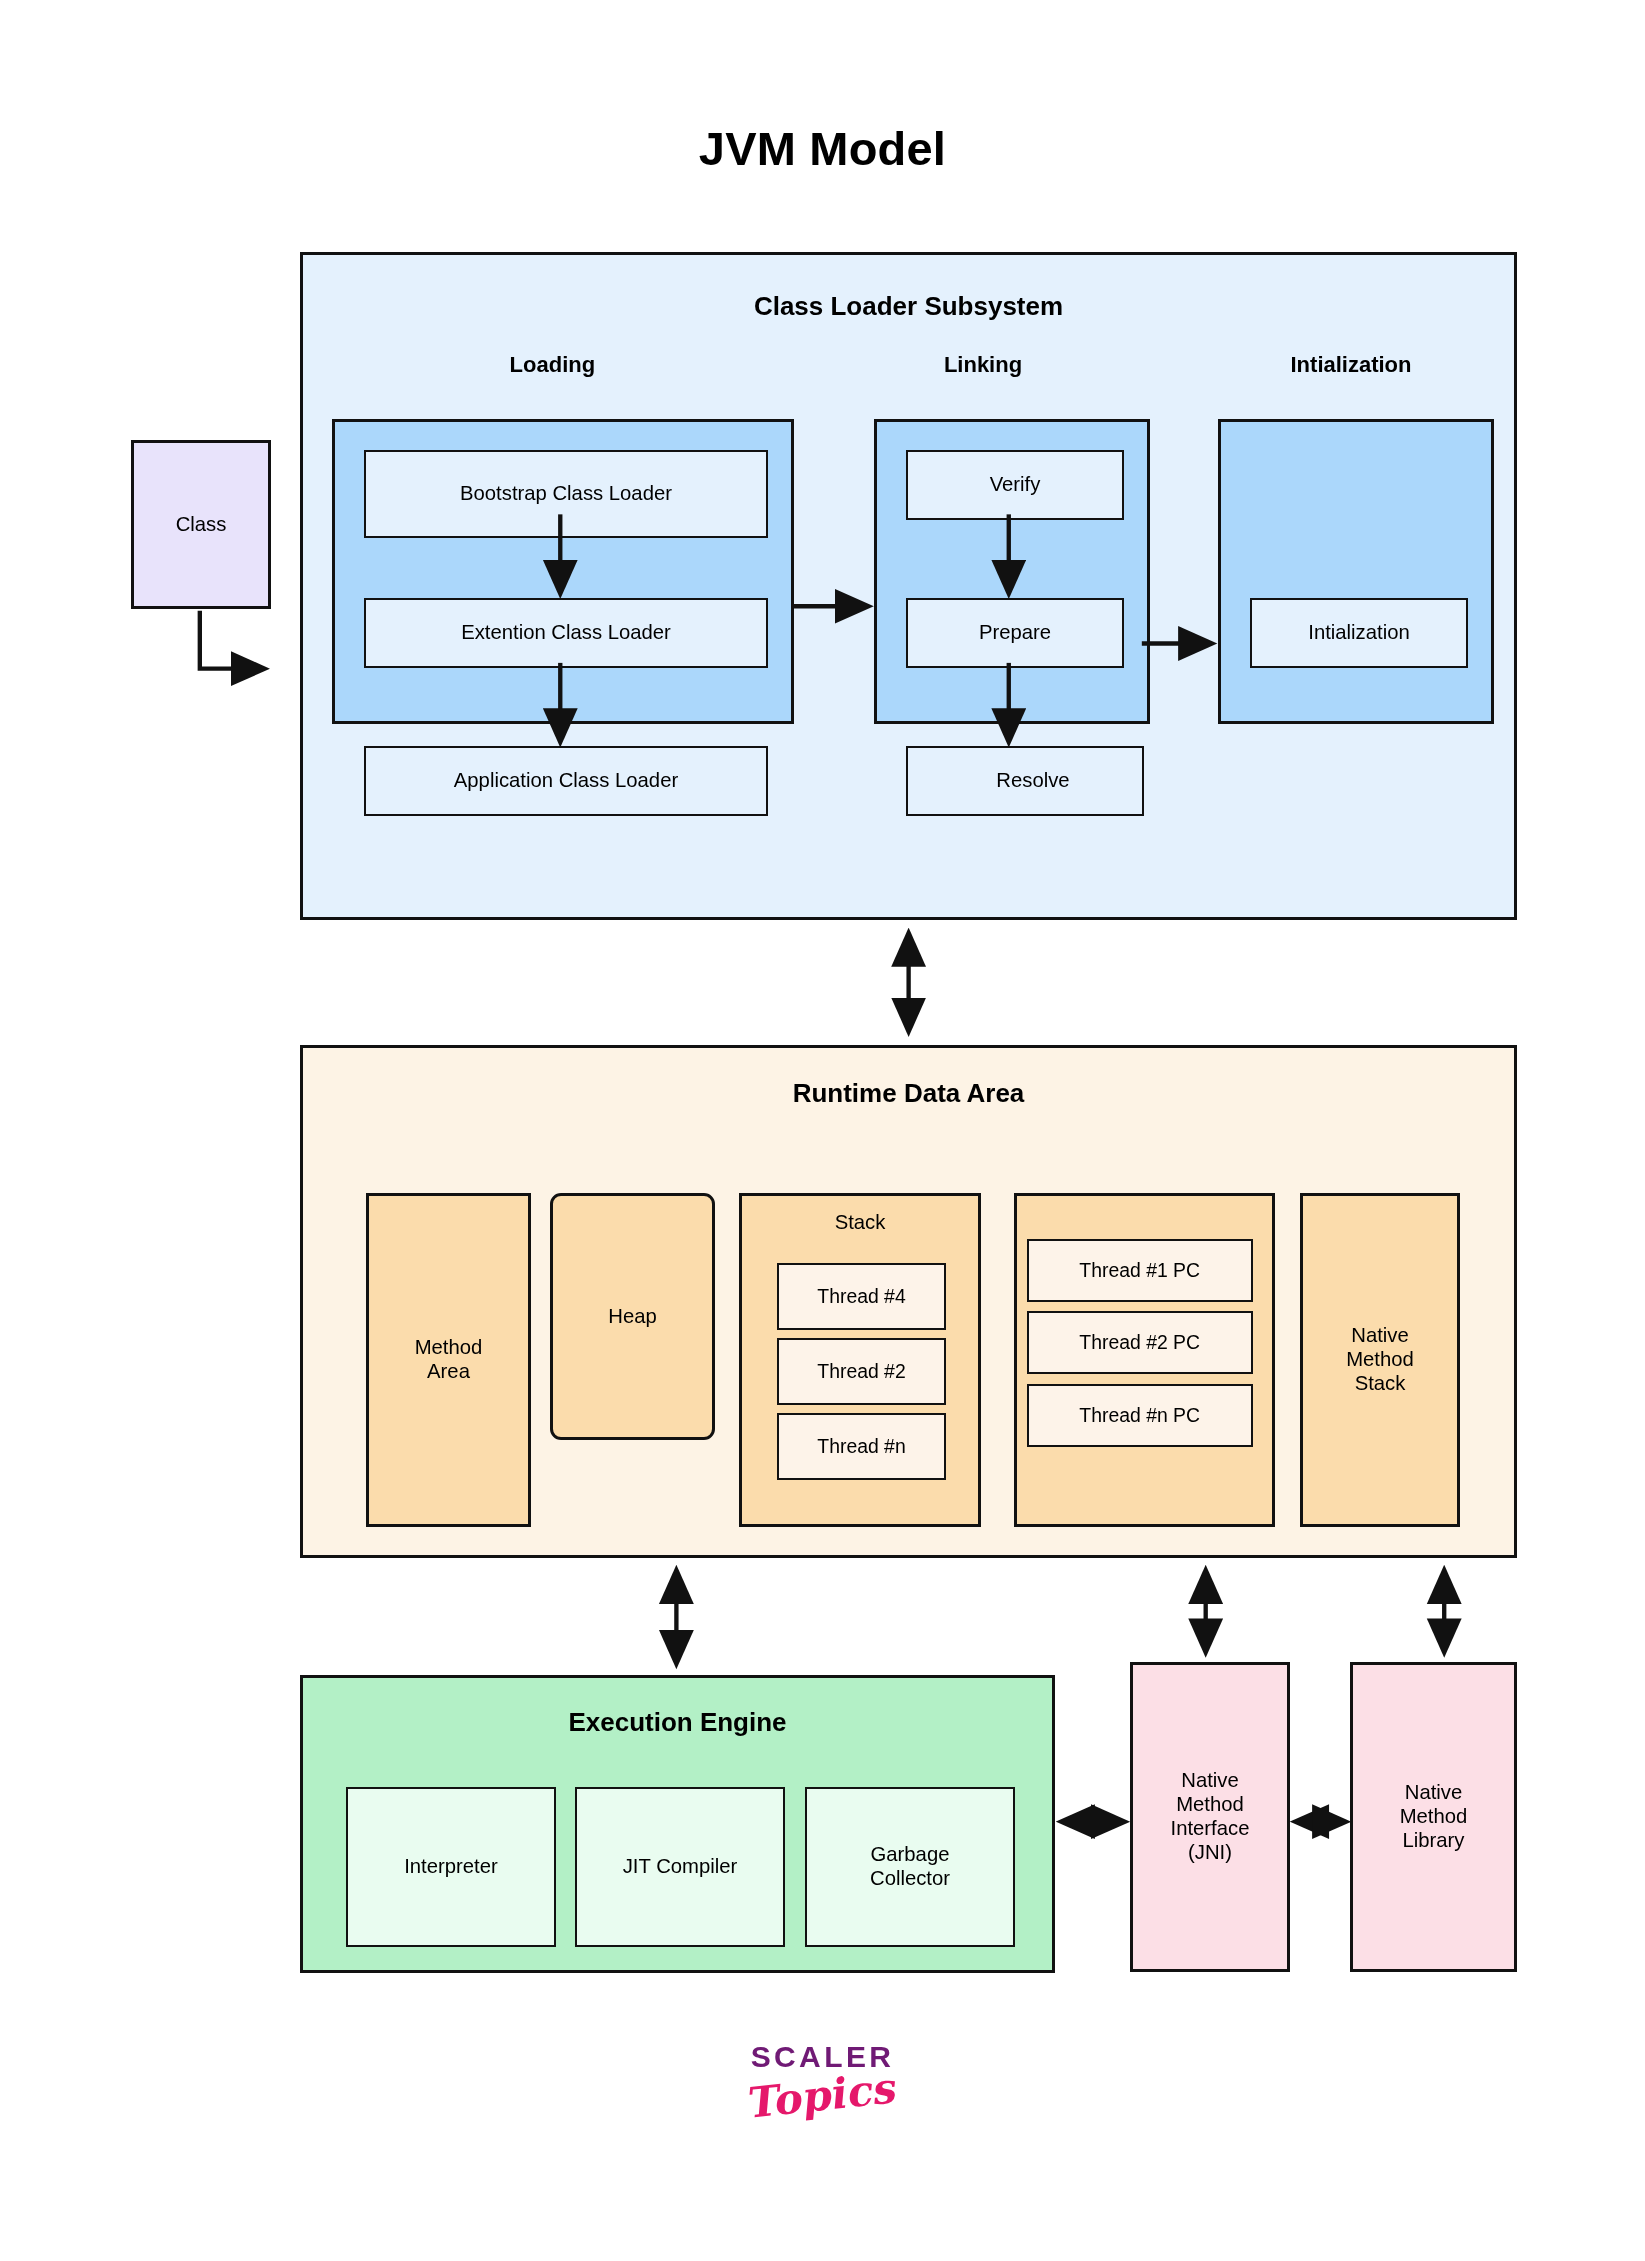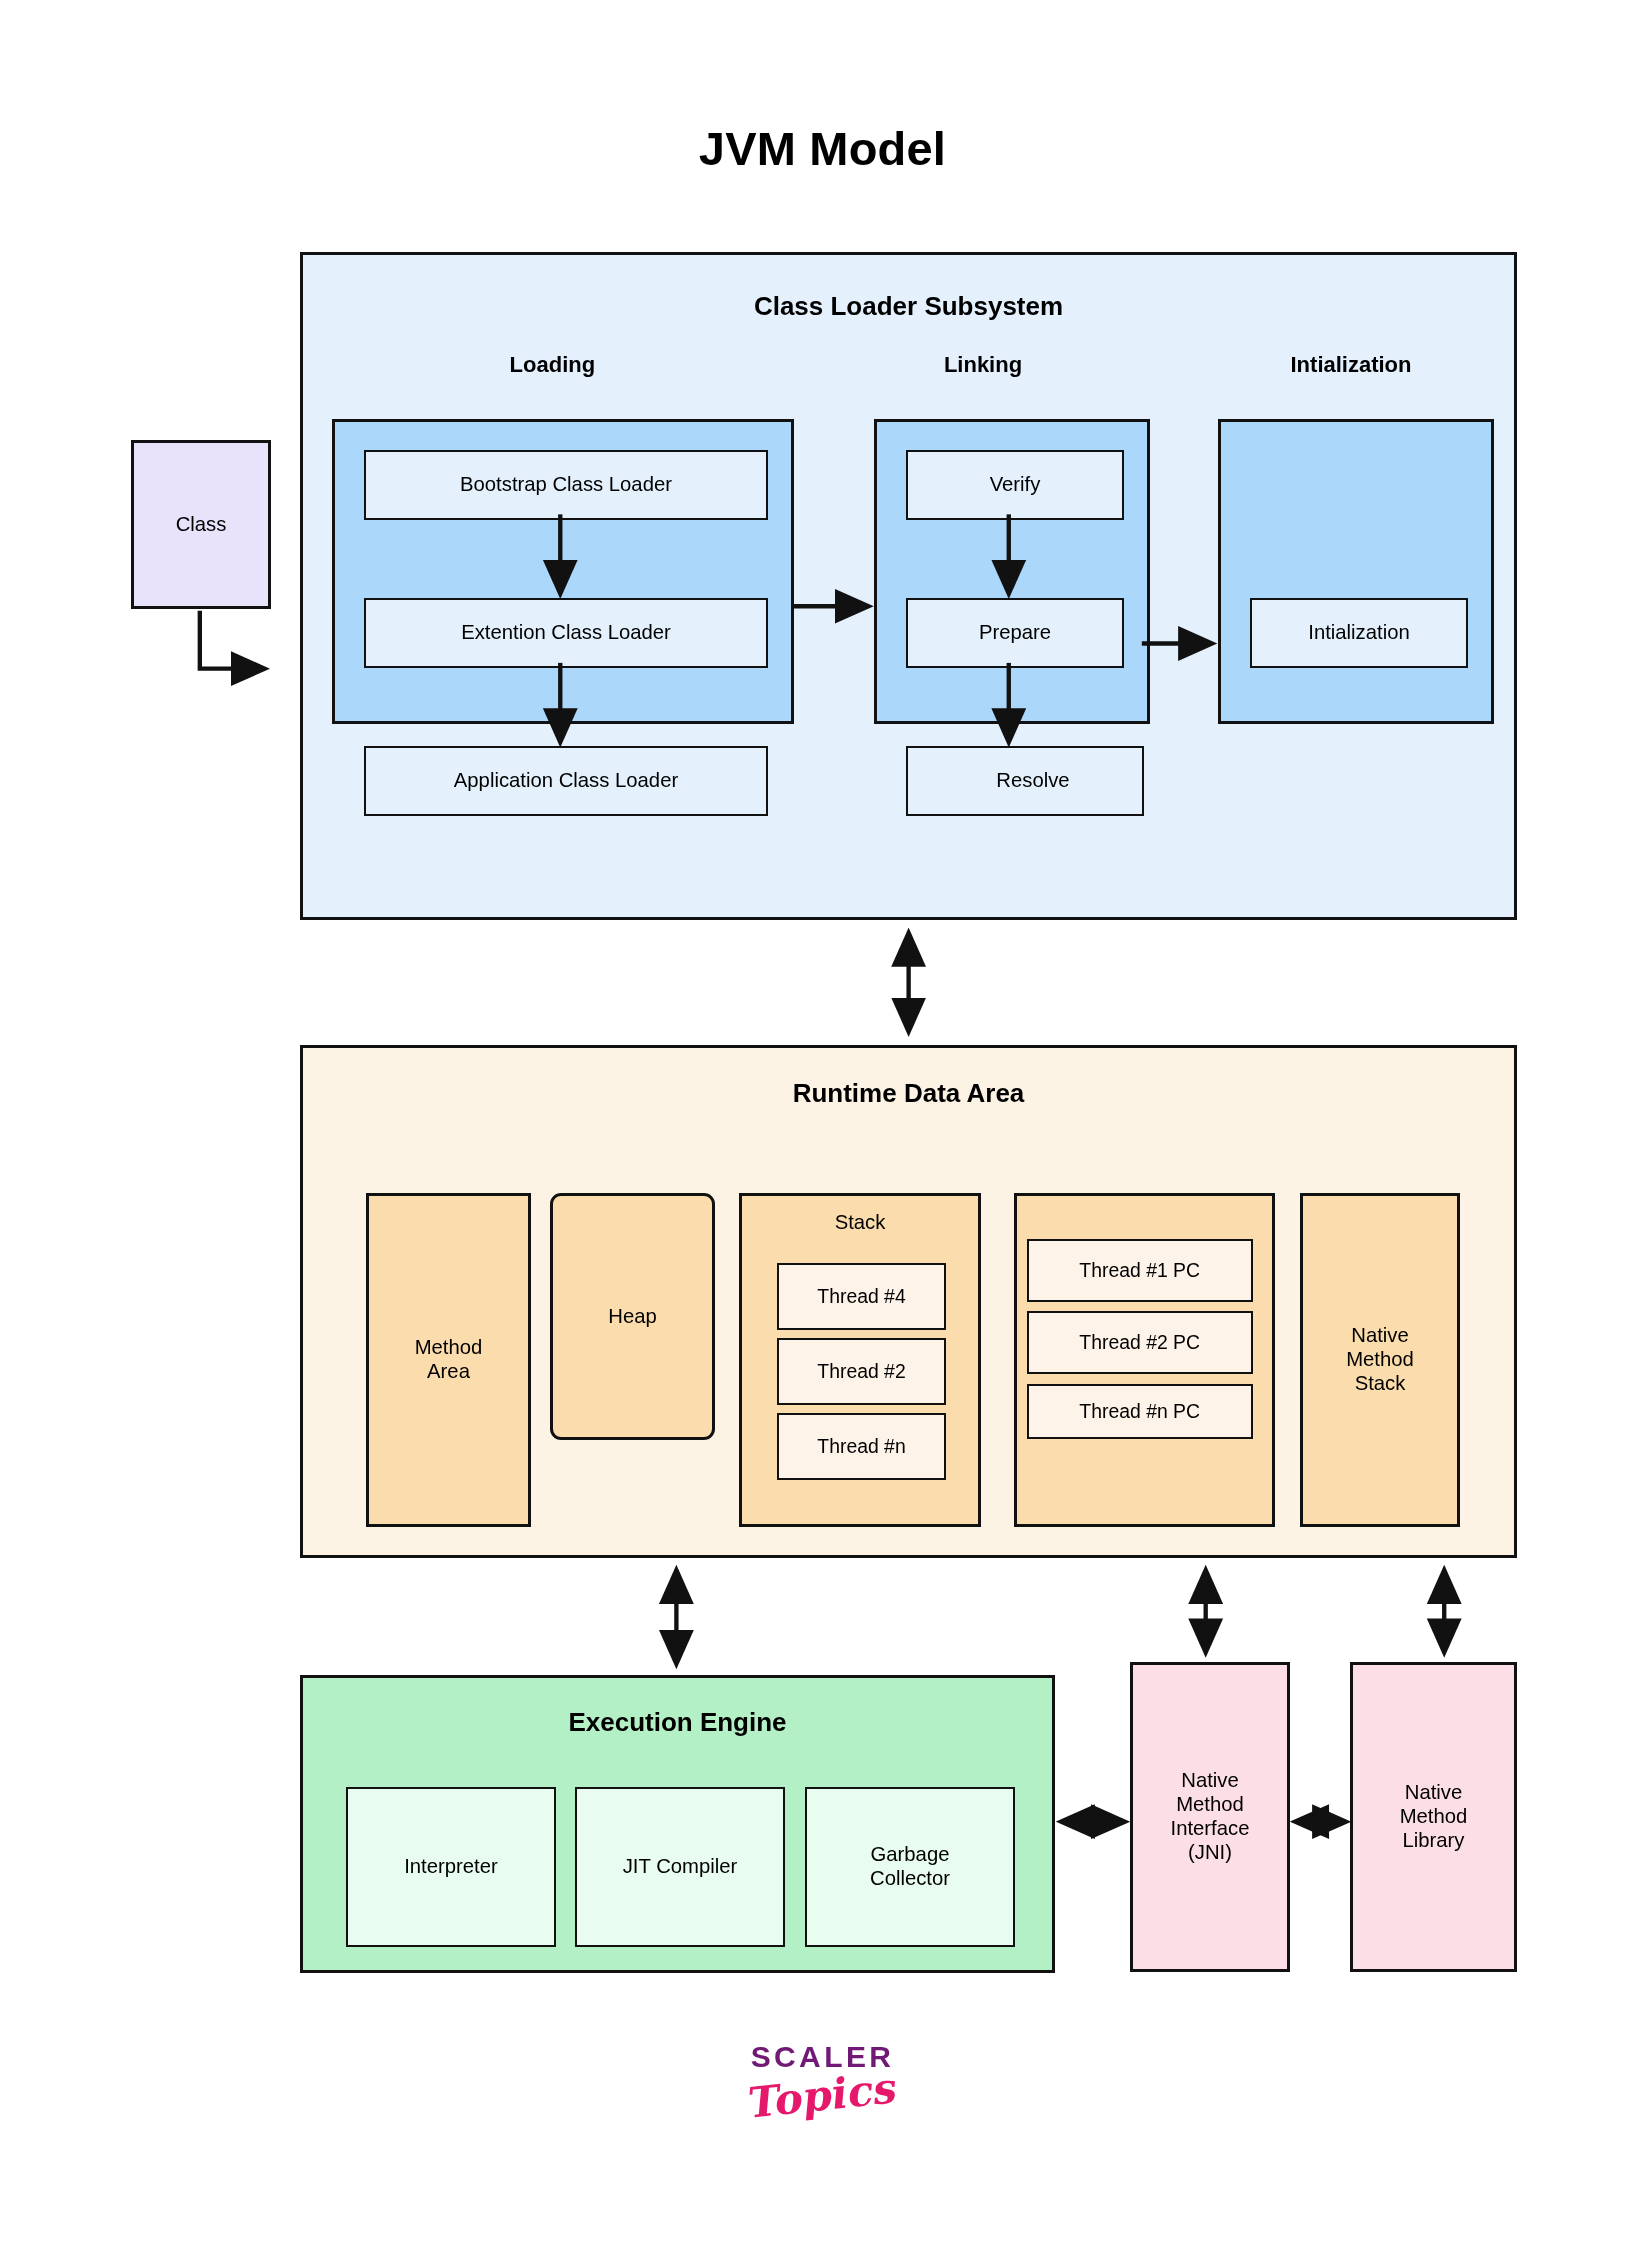--- a/index.html
+++ b/index.html
@@ -100,21 +100,21 @@
   <div class="abs box c-class t-leaf" style="left:131px; top:440px; width:140px; height:169px;">
     <span>Class</span>
   </div>
 
   <div class="abs box c-cls-outer" style="left:300px; top:252px; width:1217px; height:668px; display:block;">
 
     <div class="sect-title t-head" style="top:36px;">Class Loader Subsystem</div>
 
     <div class="abs t-sub" style="left:19.4px; top:97px; width:460px; text-align:center;">Loading</div>
     <div class="abs box c-cls-group" style="left:29px; top:164px; width:462px; height:305px; display:block;">
-      <div class="abs box box-thin c-cls-leaf t-leaf" style="left:29px; top:27.6px; width:404px; height:70px;">
+      <div class="abs box box-thin c-cls-leaf t-leaf" style="left:29px; top:27.6px; width:404px; height:88px;">
         <span>Bootstrap Class Loader</span>
       </div>
       <div class="abs box box-thin c-cls-leaf t-leaf" style="left:29px; top:176px; width:404px; height:70px;">
         <span>Extention Class Loader</span>
       </div>
       <div class="abs box box-thin c-cls-leaf t-leaf" style="left:29px; top:324px; width:404px; height:70px;">
         <span>Application Class Loader</span>
       </div>
     </div>
 
@@ -165,21 +165,21 @@
       </div>
     </div>
 
     <div class="abs box c-rt-col" style="left:711px; top:145px; width:261px; height:334px; display:block;">
       <div class="abs box box-thin c-rt-leaf t-leaf-s" style="left:9.7px; top:43px; width:226px; height:63px;">
         <span>Thread #1 PC</span>
       </div>
       <div class="abs box box-thin c-rt-leaf t-leaf-s" style="left:9.7px; top:115px; width:226px; height:63px;">
         <span>Thread #2 PC</span>
       </div>
-      <div class="abs box box-thin c-rt-leaf t-leaf-s" style="left:9.7px; top:188px; width:226px; height:55px;">
+      <div class="abs box box-thin c-rt-leaf t-leaf-s" style="left:9.7px; top:188px; width:226px; height:63px;">
         <span>Thread #n PC</span>
       </div>
     </div>
 
     <div class="abs box c-rt-col t-leaf" style="left:997px; top:145px; width:160px; height:334px;">
       <span style="white-space:pre-line;">Native
 Method
 Stack</span>
     </div>
   </div>

